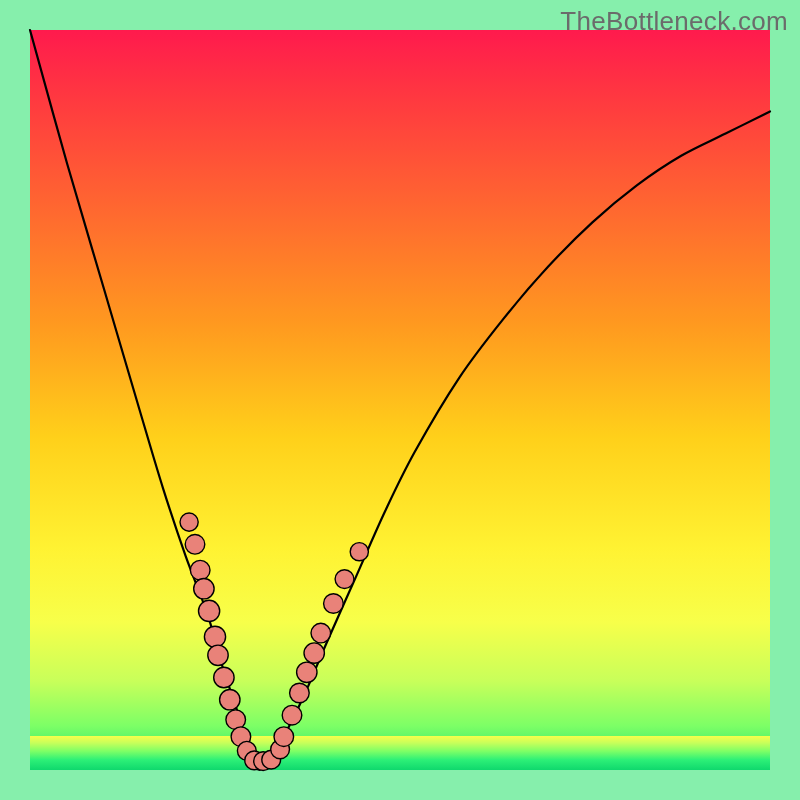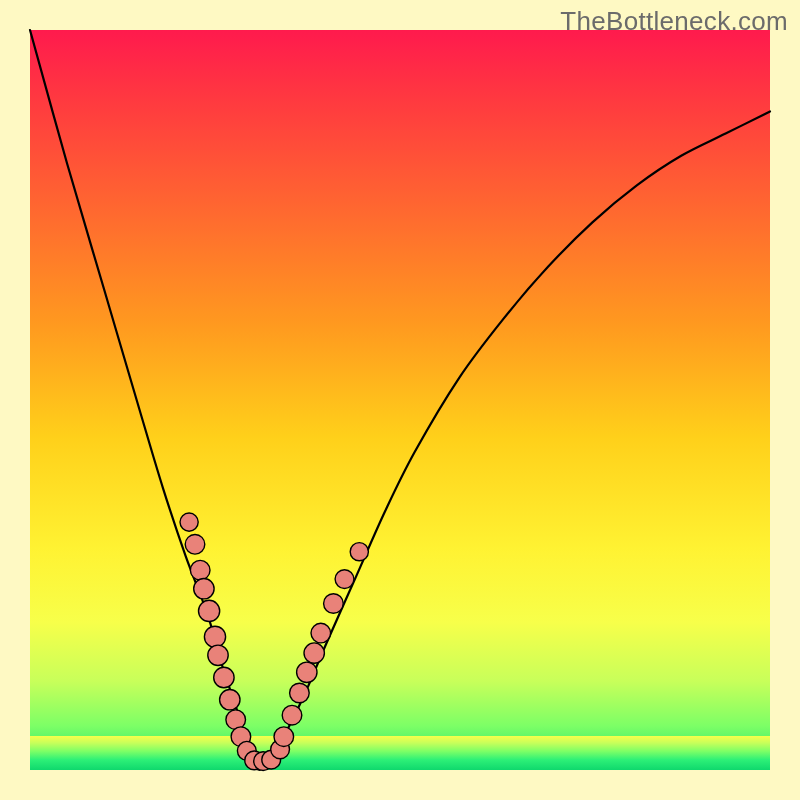--- a/index.html
+++ b/index.html
@@ -10,21 +10,21 @@
     overflow: hidden;
     background: #000;
     font-family: Arial, Helvetica, sans-serif;
   }
   .frame {
     position: absolute;
     left: 0;
     top: 0;
     width: 800px;
     height: 800px;
-    background: #fef9c3;
+    background: #86efac;
   }
   .plot-area {
     position: absolute;
     left: 30px;
     top: 30px;
     width: 740px;
     height: 740px;
     background: linear-gradient(to bottom,
       #ff1a4d 0%,
       #ff3b3f 10%,

